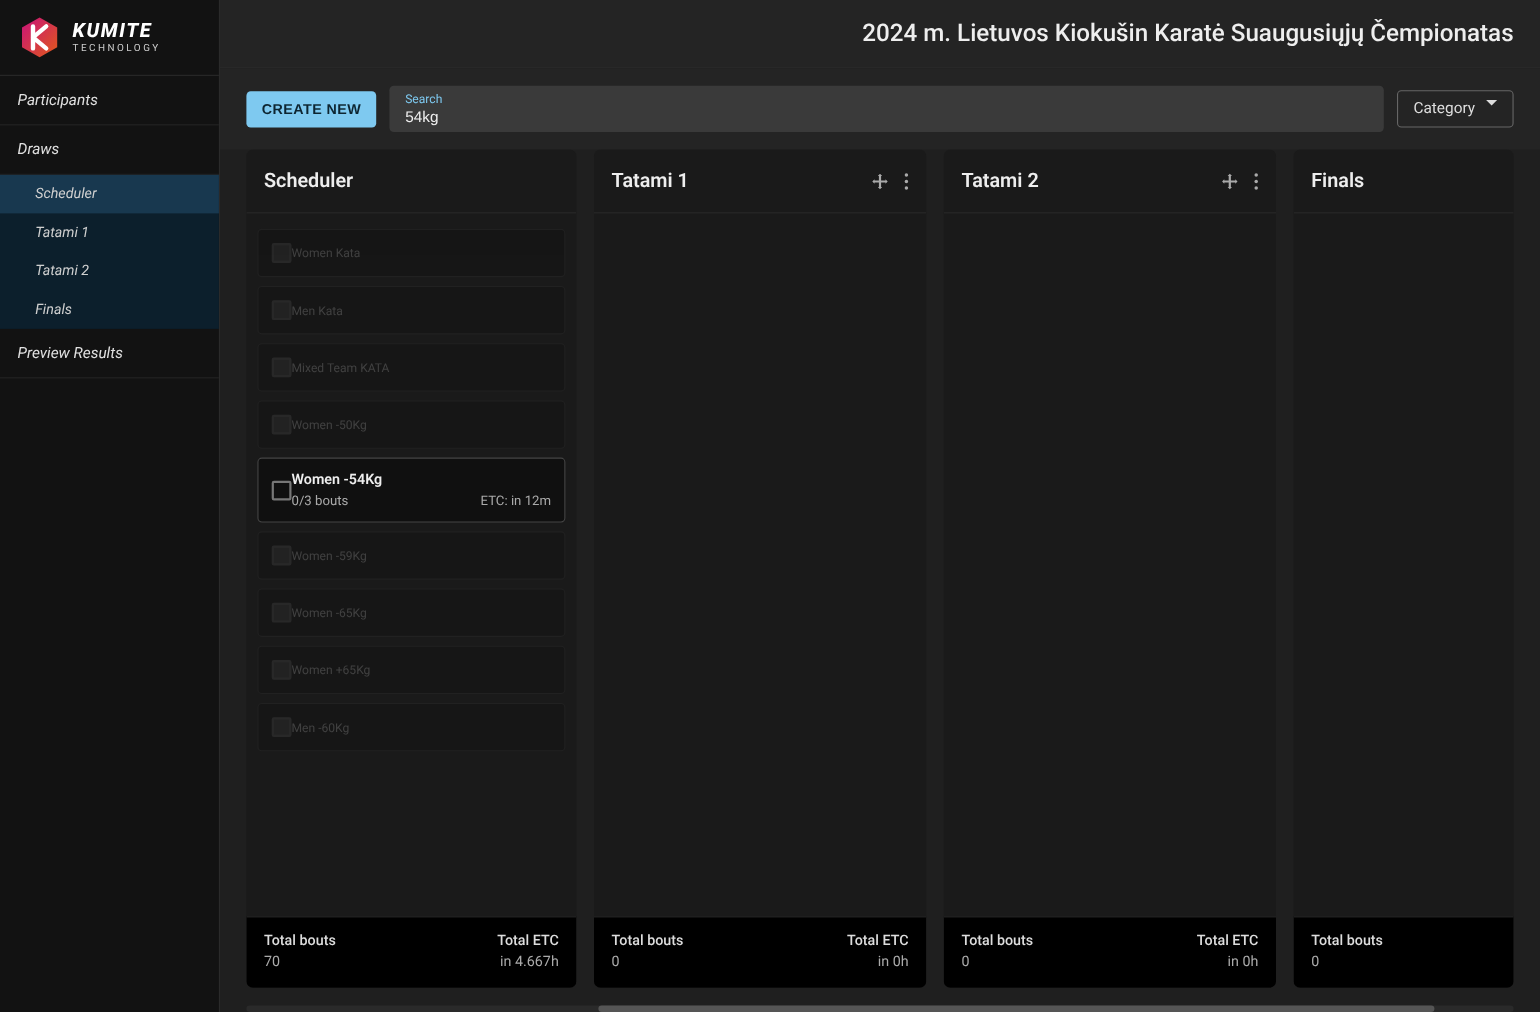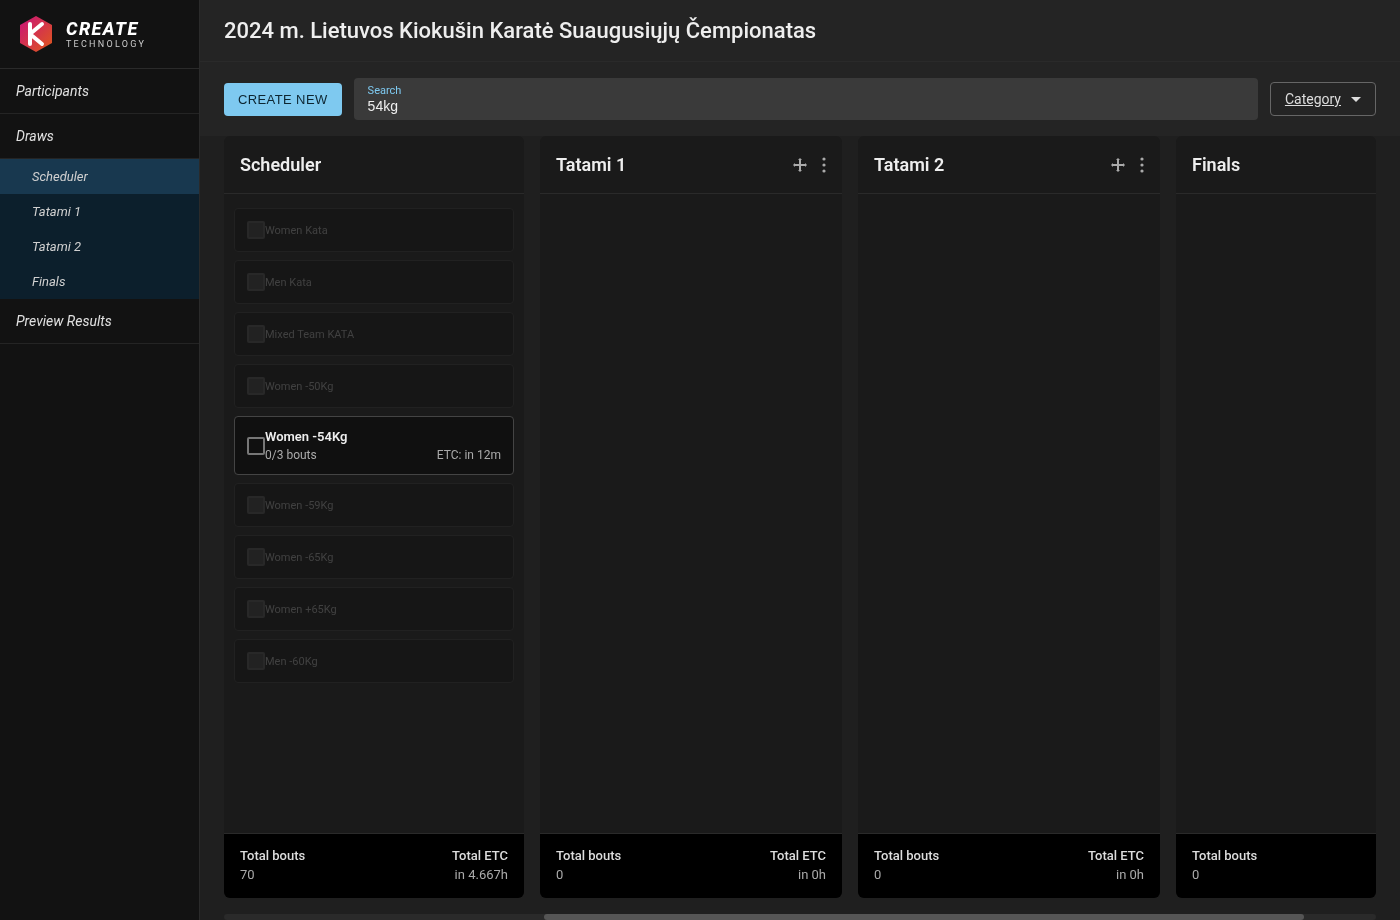--- a/index.html
+++ b/index.html
@@ -12,29 +12,29 @@
 .logo-text { display: flex; flex-direction: column; line-height: 1; }
 .logo-text .brand { font-weight: 800; font-size: 18px; letter-spacing: 0.08em; color: #fff; font-style: italic; }
 .logo-text .sub { font-size: 9px; letter-spacing: 0.25em; color: #ccc; margin-top: 2px; }
 .nav { flex: 1; overflow-y: auto; font-style: italic; }
 .nav-item { padding: 14px 16px; font-size: 14px; color: #e0e0e0; cursor: pointer; border-bottom: 1px solid #242424; }
 .nav-sub { background: #0c1f2c; }
 .nav-sub-item { padding: 10px 16px 10px 32px; font-size: 13px; color: #d0d0d0; cursor: pointer; }
 .nav-sub-item.active { background: #18384f; }
 
 .main { flex: 1; display: flex; flex-direction: column; background: #1f1f1f; }
-.header { padding: 18px 24px; border-bottom: 1px solid #2a2a2a; background: #242424; }
+.header { padding: 18px 24px; border-bottom: 1px solid #2a2a2a; background: #242424; text-align: right; }
 .header h1 { font-size: 22px; font-weight: 500; color: #eee; }
 
 .toolbar { display: flex; align-items: center; gap: 12px; padding: 16px 24px; background: #242424; }
-.btn-create { background: #7ec9f0; color: #0d2531; border: none; border-radius: 4px; padding: 9px 14px; font-size: 13px; font-weight: 400; letter-spacing: 0.03em; cursor: pointer; }
+.btn-create { background: #7ec9f0; color: #0d2531; border: none; border-radius: 4px; padding: 9px 14px; font-size: 13px; font-weight: 700; letter-spacing: 0.03em; cursor: pointer; }
 .search-wrap { flex: 1; background: #3a3a3a; border-radius: 4px; padding: 6px 14px 6px 14px; display: flex; flex-direction: column; }
 .search-label { font-size: 11px; color: #7ec9f0; margin-bottom: 1px; }
 .search-input { background: transparent; border: none; outline: none; color: #eee; font-size: 14px; width: 100%; }
-.dropdown { border: 1px solid #666; border-radius: 4px; padding: 8px 14px; font-size: 14px; color: #ddd; cursor: pointer; display: flex; align-items: center; gap: 10px; text-decoration: underline; }
+.dropdown { border: 1px solid #666; border-radius: 4px; padding: 8px 14px; font-size: 14px; color: #ddd; cursor: pointer; display: flex; align-items: flex-start; gap: 10px; }
 .dropdown .caret { width: 0; height: 0; border-left: 5px solid transparent; border-right: 5px solid transparent; border-top: 5px solid #ddd; }
 
 .board { flex: 1; display: flex; gap: 16px; padding: 0 24px 16px 24px; overflow: hidden; }
 .column { background: #1a1a1a; border-radius: 6px; display: flex; flex-direction: column; overflow: hidden; }
 .col-scheduler { width: 300px; }
 .col-tatami { flex: 1; min-width: 280px; }
 .col-finals { width: 200px; }
 .col-header { padding: 18px 16px; font-size: 18px; font-weight: 600; color: #eee; display: flex; align-items: center; justify-content: space-between; border-bottom: 1px solid #2a2a2a; }
 .col-header .icons { display: flex; gap: 14px; align-items: center; }
 .icon-btn { cursor: pointer; color: #aaa; display: flex; }
@@ -73,21 +73,21 @@
             <linearGradient id="g1" x1="0" y1="0" x2="1" y2="1">
               <stop offset="0%" stop-color="#c9127a"></stop>
               <stop offset="100%" stop-color="#e05a1a"></stop>
             </linearGradient>
           </defs>
           <path d="M20 2 L36 11 L36 29 L20 38 L4 29 L4 11 Z" fill="url(#g1)"></path>
           <path d="M14 10 L14 30 M14 20 L26 10 M14 20 L26 30" stroke="#fff" stroke-width="4" fill="none" stroke-linecap="round"></path>
         </svg>
       </div>
       <div class="logo-text">
-        <span class="brand">CREATE</span>
+        <span class="brand">KUMITE</span>
         <span class="sub">TECHNOLOGY</span>
       </div>
     </div>
     <nav class="nav">
       <div class="nav-item">Participants</div>
       <div class="nav-item">Draws</div>
       <div class="nav-sub">
         <div class="nav-sub-item active">Scheduler</div>
         <div class="nav-sub-item">Tatami 1</div>
         <div class="nav-sub-item">Tatami 2</div>

